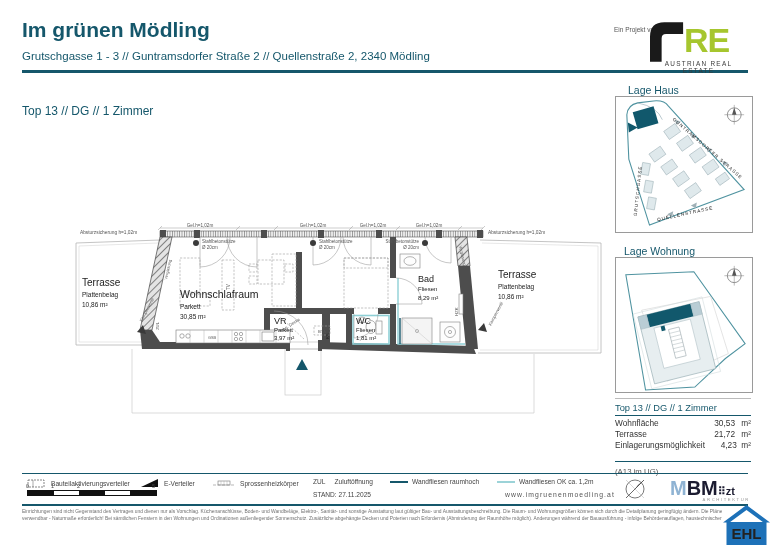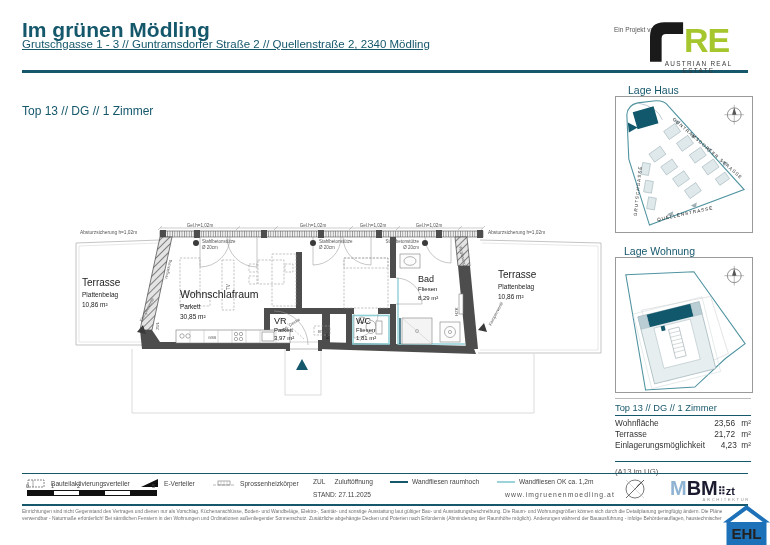--- a/index.html
+++ b/index.html
@@ -1,21 +1,21 @@
 <!DOCTYPE html>
 <html><head>
 <meta charset="utf-8">
 <style>
   html,body{margin:0;padding:0;background:#e8e8e8;}
   .page{position:relative;width:770px;height:545px;background:#ffffff;overflow:hidden;
         font-family:"Liberation Sans",sans-serif;color:#222;}
   .abs{position:absolute;}
   
   .title{left:22px;top:18px;font-size:21px;font-weight:bold;color:#15576B;}
-  .subtitle{left:22px;top:38px;font-size:11.5px;color:#15576B;text-decoration:underline;}
+  .subtitle{left:22px;top:50px;font-size:11.5px;color:#15576B;}
   .rule-main{left:22px;top:70px;width:726px;height:3px;background:#15576B;}
   .project-label{left:614px;top:26px;font-size:6.5px;color:#555;}
   .are-logo{left:650px;top:22px;display:flex;align-items:flex-start;}
   .are-re{font-size:34px;font-weight:bold;color:#A6C62E;line-height:36px;letter-spacing:-1px;}
   .are-caption{left:650px;top:60px;width:97px;font-size:6.4px;letter-spacing:1.3px;color:#3a3a3a;text-align:center;}
   .unit-building{left:22px;top:86px;font-size:12.5px;font-weight:bold;color:#15576B;}
   .unit-desc{left:22px;top:104px;font-size:12px;color:#15576B;}
   
   .lage-label{font-size:10.5px;color:#15576B;}
   .mapbox{border:1px solid #9a9a9a;background:#fff;}
@@ -366,21 +366,21 @@
       <polygon points="0,-7 2.3,0 -2.3,0" fill="#555"></polygon>
     </g>
   </svg>
 
   <div class="abs hr-gray" style="left:615px;top:398px;width:136px;"></div>
   <div class="abs tbl-title" style="left:615px;top:403px;">Top 13 // DG // 1 Zimmer</div>
   <div class="abs tbl-rule" style="left:615px;top:415px;width:136px;"></div>
   <div class="abs" style="left:615px;top:418px;width:136px;">
     <div class="tbl-row">
       <span class="lbl">Wohnfläche</span>
-      <span class="val">23,56</span>
+      <span class="val">30,53</span>
       <span class="unt">m²</span>
     </div>
     <div class="tbl-row">
       <span class="lbl">Terrasse</span>
       <span class="val">21,72</span>
       <span class="unt">m²</span>
     </div>
     <div class="tbl-row">
       <span class="lbl">Einlagerungsmöglichkeit</span>
       <span class="val">4,23</span>

